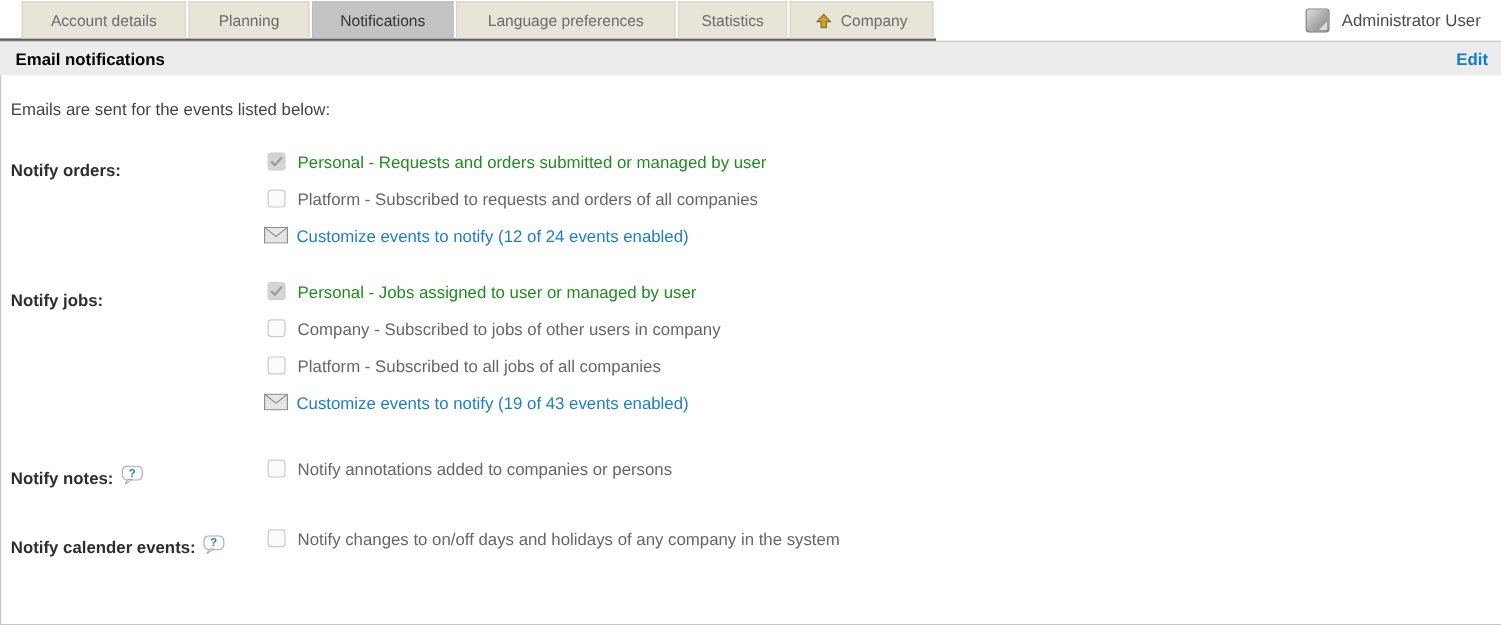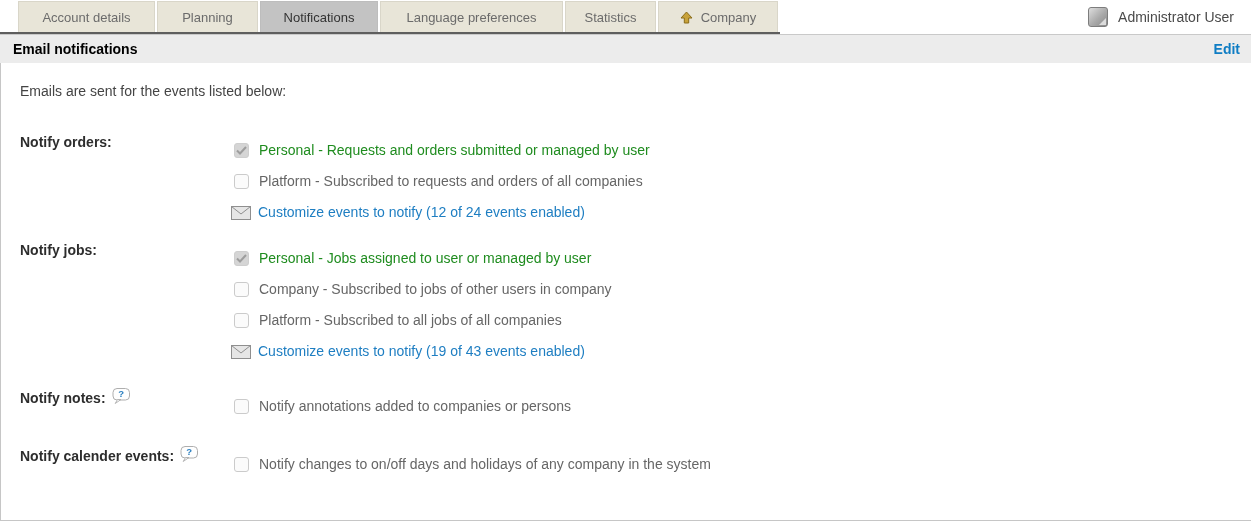--- a/index.html
+++ b/index.html
@@ -35,34 +35,34 @@
     height:29px; background:#ececec; border-top:1px solid #c9c9c9;
     display:flex; align-items:center; justify-content:space-between;
     padding:0 11px 0 13px; font-size:14px;
   }
   .band-title { font-weight:bold; color:#000; }
   .band-edit { font-weight:bold; color:#0f7dc4; cursor:pointer; }
 
   
   .content {
     height:458px; border-left:1px solid #c6c6c6; border-bottom:1px solid #c6c6c6;
-    padding:20px 0 10px 19px; background:#fff;
+    padding:20px 0 10px 8px; background:#fff;
   }
   .intro { font-size:14px; color:#444; margin-bottom:28px; }
 
   .section { display:flex; align-items:flex-start; }
   .sec-orders   { margin-bottom:15px; }
   .sec-jobs     { margin-bottom:24px; }
   .sec-notes    { margin-bottom:27px; }
   .label-col { width:214px; flex:none; display:flex; align-items:flex-start; gap:6px; line-height:31px; }
   .section-label { font-weight:bold; color:#2d2d2d; font-size:14px; }
   .help-ic { margin-top:5px; flex:none; }
   .rows-col { flex:1; }
 
-  .check-row, .customize-row { display:flex; align-items:flex-end; height:31px; }
+  .check-row, .customize-row { display:flex; align-items:flex-start; height:31px; }
   .check-row { gap:10px; }
   .customize-row { gap:7px; margin-left:-3px; }
 
   .cbx { width:15px; height:15px; border:1px solid #cbcbcb; border-radius:3px; background:#fbfbfb;
          flex:none; display:flex; align-items:center; justify-content:center; cursor:pointer; }
   .cbx.checked { background:#d5d5d5; border-color:#cecece; cursor:default; }
 
   .check-label { font-size:14px; color:#666; }
   .check-label.green { color:#1f8c1f; }
   .link { font-size:14px; color:#1e7ec2; cursor:pointer; }

